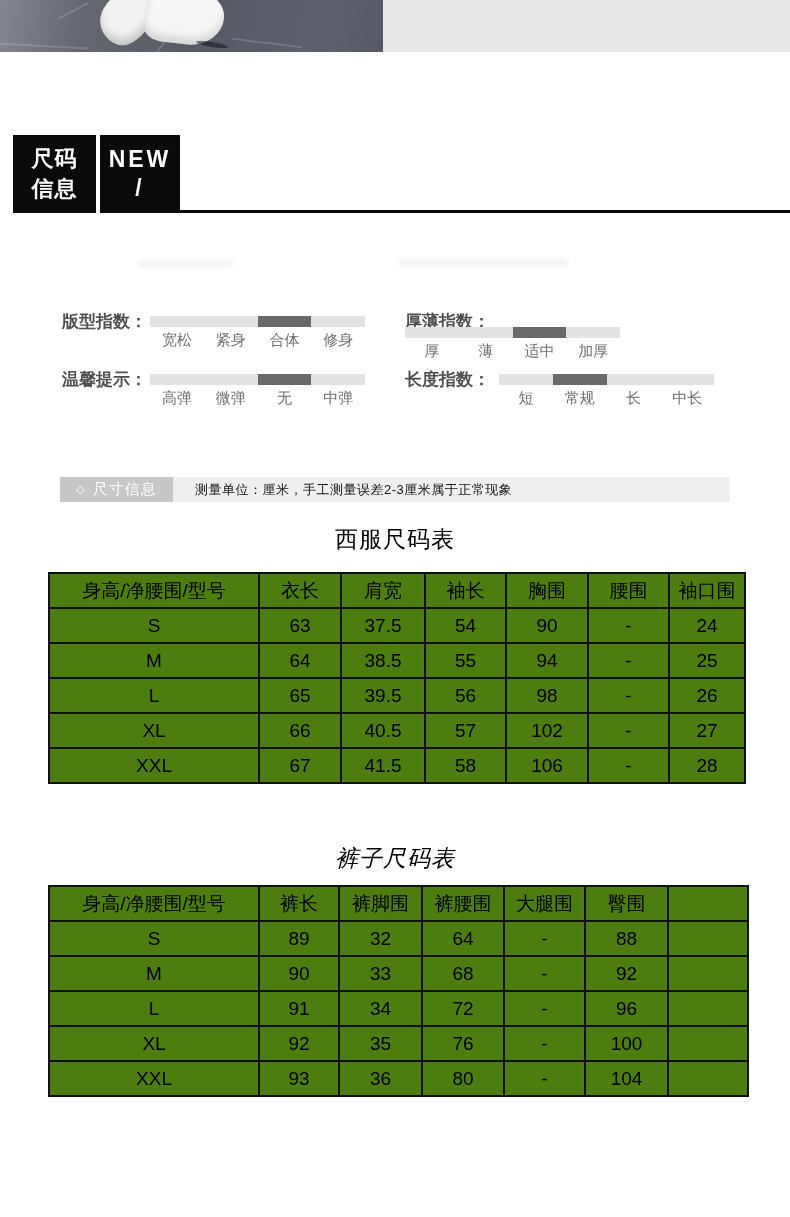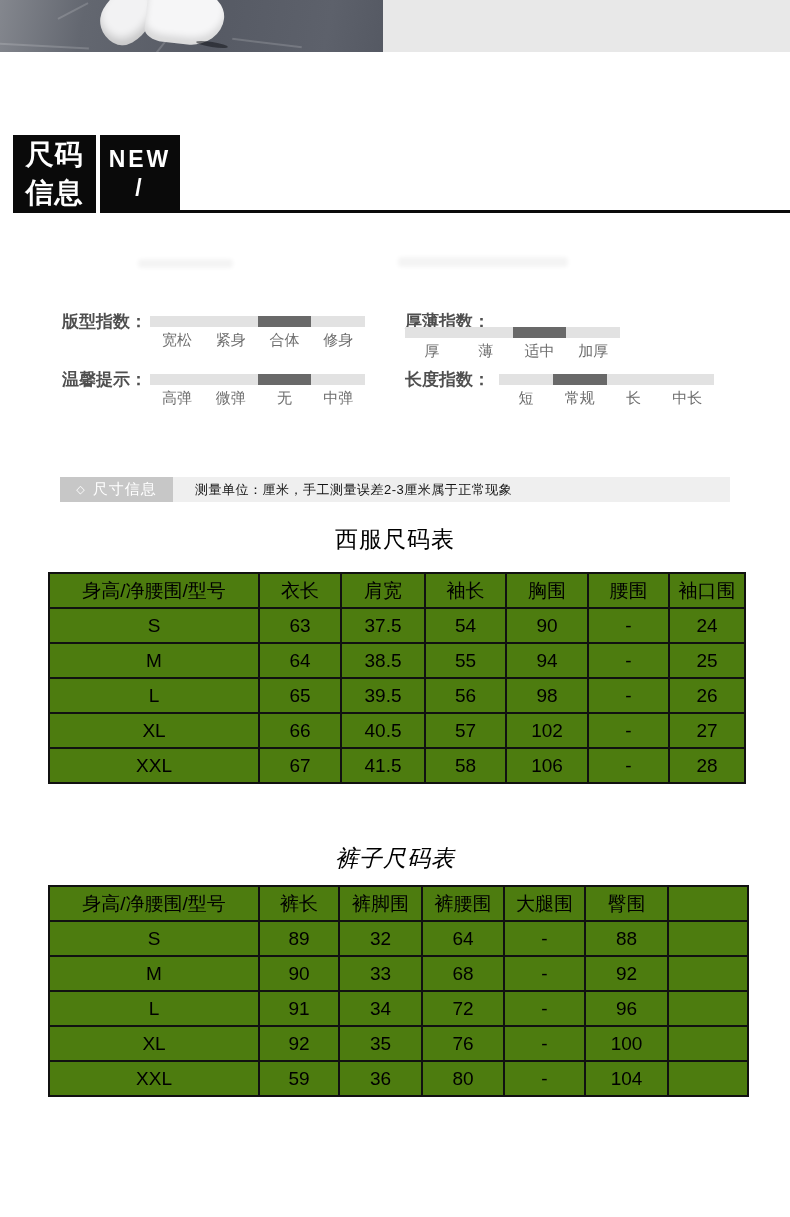--- a/index.html
+++ b/index.html
@@ -21,21 +21,21 @@
   .shoe2{position:absolute;left:146px;top:-10px;width:78px;height:54px;background:#f6f6f7;
          border-radius:14% 58% 68% 40%/34% 72% 86% 36%;transform:rotate(6deg);
          box-shadow:inset 0 -7px 7px rgba(0,0,0,0.12);}
   .toe-shadow{position:absolute;left:196px;top:42px;width:32px;height:5px;background:rgba(20,22,28,0.55);
          border-radius:50%;transform:rotate(9deg);}
   .photo-right{position:absolute;left:383px;top:0;width:407px;height:52px;background:#e8e8e8;}
 
   
   .tab-black{position:absolute;top:135px;height:78px;background:#0a0a0a;color:#ffffff;
              display:flex;flex-direction:column;align-items:center;justify-content:center;}
-  .tab-size{left:13px;width:83px;font-size:28px;font-weight:bold;line-height:1.35;letter-spacing:1px;}
+  .tab-size{left:13px;width:83px;font-size:22px;font-weight:bold;line-height:1.35;letter-spacing:1px;}
   .tab-new{left:100px;width:80px;font-size:23px;font-weight:bold;line-height:1.25;letter-spacing:3px;}
   .header-line{position:absolute;left:180px;top:210px;width:610px;height:3px;background:#0a0a0a;}
 
   
   .wm{position:absolute;background:#000;opacity:0.045;filter:blur(2px);border-radius:4px;}
   .wm1{left:138px;top:259px;width:95px;height:9px;}
   .wm2{left:398px;top:257px;width:170px;height:10px;}
 
   
   .ind{position:absolute;display:flex;align-items:flex-start;}
@@ -296,21 +296,21 @@
           <td>XL</td>
           <td>92</td>
           <td>35</td>
           <td>76</td>
           <td>-</td>
           <td>100</td>
           <td></td>
         </tr>
         <tr>
           <td>XXL</td>
-          <td>59</td>
+          <td>93</td>
           <td>36</td>
           <td>80</td>
           <td>-</td>
           <td>104</td>
           <td></td>
         </tr>
       </tbody>
     </table>
 
 

